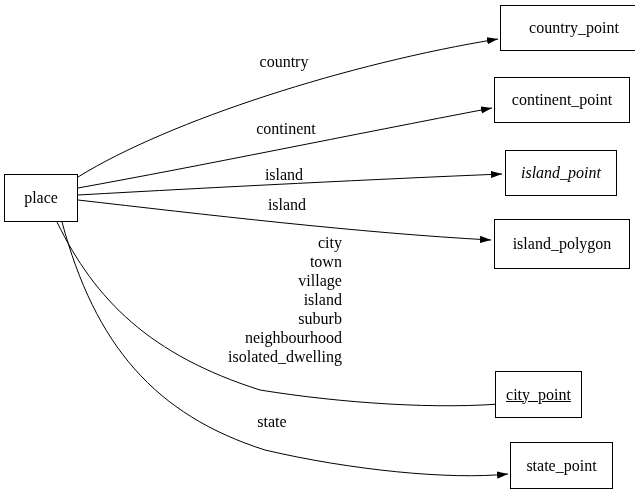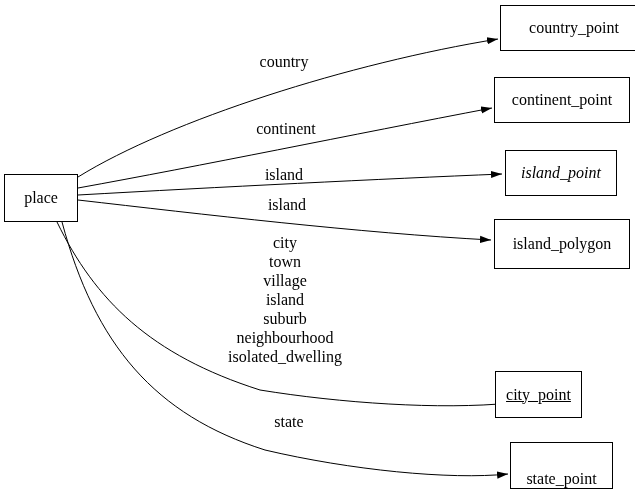--- a/index.html
+++ b/index.html
@@ -37,21 +37,21 @@
     align-items: center;
     justify-content: center;
     font-size: 16px;
     white-space: nowrap;
   }
   .edge-label {
     position: absolute;
     transform: translate(-50%, -50%);
     font-size: 16px;
     line-height: 19px;
-    text-align: center;
+    text-align: right;
     white-space: nowrap;
   }
   .layer {
     position: absolute;
     left: 0;
     top: 0;
     width: 635px;
     height: 496px;
     pointer-events: none;
   }
@@ -88,21 +88,21 @@
       </div>
       <div class="edge-label" style="left: 285px; top: 299px;">
         <div>city</div>
         <div>town</div>
         <div>village</div>
         <div>island</div>
         <div>suburb</div>
         <div>neighbourhood</div>
         <div>isolated_dwelling</div>
       </div>
-      <div class="edge-label" style="left: 289px; top: 421px;">
+      <div class="edge-label" style="left: 272px; top: 421px;">
         <div>state</div>
       </div>
     </div>
   <div id="nodes" class="layer">
       <div class="node" style="left: 4px; top: 174px; width: 74px; height: 48px;">
         <span>place</span>
       </div>
       <div class="node" style="left: 500px; top: 5px; width: 148px; height: 46px;">
         <span>country_point</span>
       </div>
@@ -111,17 +111,17 @@
       </div>
       <div class="node" style="left: 505px; top: 150px; width: 112px; height: 46px; font-style: italic;">
         <span>island_point</span>
       </div>
       <div class="node" style="left: 494px; top: 219px; width: 136px; height: 50px;">
         <span>island_polygon</span>
       </div>
       <div class="node" style="left: 495px; top: 371px; width: 87px; height: 47px; text-decoration: underline;">
         <span>city_point</span>
       </div>
-      <div class="node" style="left: 510px; top: 442px; width: 103px; height: 47px; align-items: flex-end;">
+      <div class="node" style="left: 510px; top: 442px; width: 103px; height: 47px;">
         <span>state_point</span>
       </div>
     </div>
 </div>
 
 </body></html>

